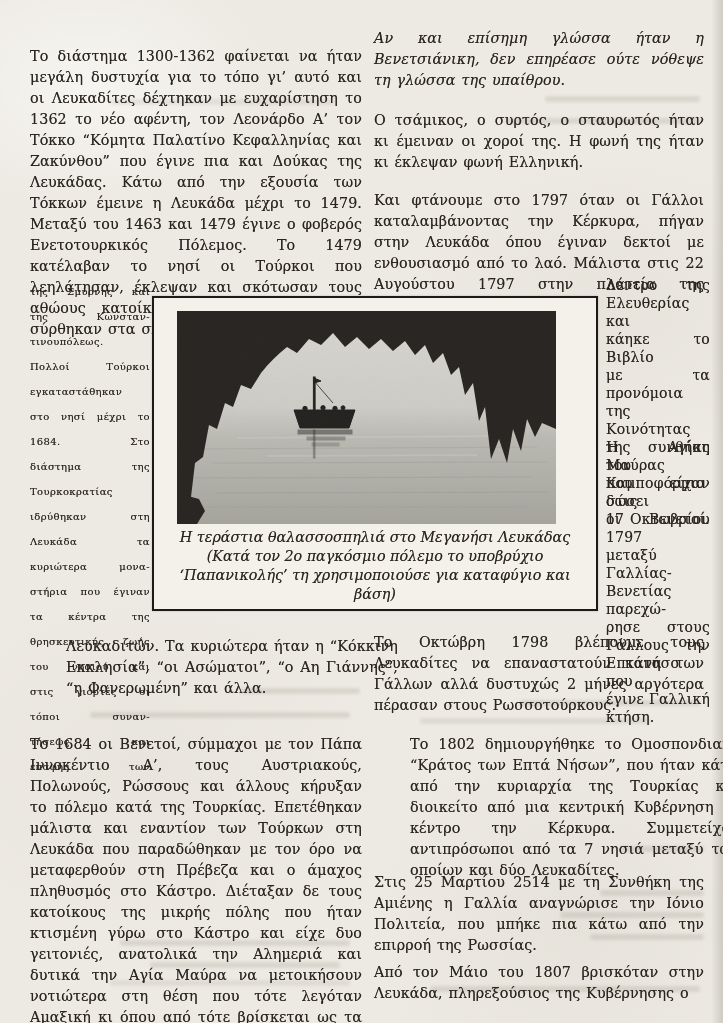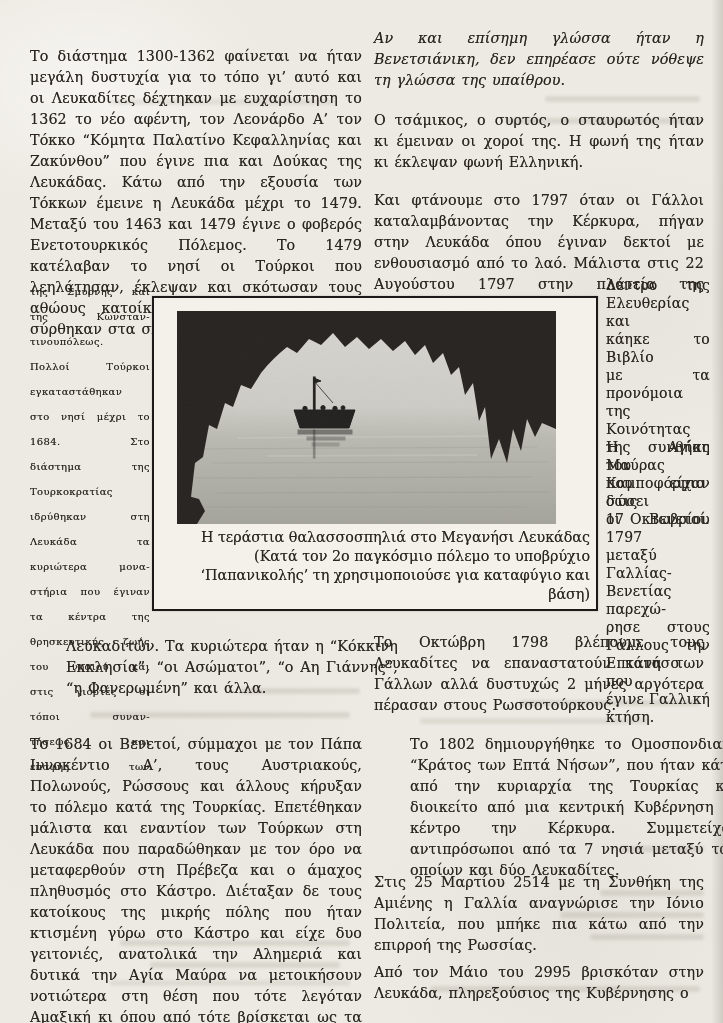--- a/index.html
+++ b/index.html
@@ -34,22 +34,22 @@
     text-align:justify;text-align-last:justify;letter-spacing:.2px;
   }
   .photo-frame{
     position:absolute;left:152px;top:296px;width:442px;height:311px;
     border:2.5px solid #1c1a18;background:#f3f1ea;z-index:3;
     box-shadow:0 0 2px rgba(60,55,45,.25);
   }
   .photo-frame svg{position:absolute;left:23px;top:13px;}
   .caption{
     position:absolute;left:6px;right:6px;top:230px;
-    font-size:14.3px;line-height:19px;text-align:right;white-space:pre-line;
-    color:#2a251f;text-shadow:0 0 .55px rgba(43,38,31,.6);
+    font-size:14.3px;line-height:19px;text-align:center;white-space:pre-line;
+    color:#2a251f;text-shadow:0 0 .55px rgba(43,38,31,.6);font-style:italic;
   }
   .ghost{
     position:absolute;z-index:1;height:6px;border-radius:3px;
     background:rgba(120,111,96,.16);filter:blur(1.4px);pointer-events:none;
   }
   .page-edge{
     position:absolute;right:0;top:0;width:12px;height:100%;z-index:4;
     background:linear-gradient(to right,rgba(0,0,0,0),rgba(88,82,70,.20));
     pointer-events:none;
   }
@@ -125,21 +125,21 @@
 Επτάνησο που
 έγινε Γαλλική
 κτήση.</div>
 
 <div class="tb wide" style="left:374px;top:632px;width:330px;">Το Οκτώβρη 1798 βλέπουμε τους Λευκαδίτες να επαναστατούν κατά των Γάλλων αλλά δυστυχώς 2 μήνες αργότερα πέρασαν στους Ρωσσοτούρκους.</div>
 
 <div class="tb wide" style="left:374px;top:734px;width:330px;margin-left:36px;">Το 1802 δημιουργήθηκε το Ομοσπονδιακό “Κράτος των Επτά Νήσων”, που ήταν κάτω από την κυριαρχία της Τουρκίας και διοικείτο από μια κεντρική Κυβέρνηση με κέντρο την Κέρκυρα. Συμμετείχαν αντιπρόσωποι από τα 7 νησιά μεταξύ των οποίων και δύο Λευκαδίτες.</div>
 
 <div class="tb wide" style="left:374px;top:872px;width:330px;">Στις 25 Μαρτίου 2514 με τη Συνθήκη της Αμιένης η Γαλλία αναγνώρισε την Ιόνιο Πολιτεία, που μπήκε πια κάτω από την επιρροή της Ρωσσίας.</div>
 
-<div class="tb wide" style="left:374px;top:962px;width:330px;">Από τον Μάιο του 2995 βρισκόταν στην Λευκάδα, πληρεξούσιος της Κυβέρνησης ο</div>
+<div class="tb wide" style="left:374px;top:962px;width:330px;">Από τον Μάιο του 1807 βρισκόταν στην Λευκάδα, πληρεξούσιος της Κυβέρνησης ο</div>
 
 <div class="photo-frame">
   <svg width="379" height="213" viewBox="0 0 379 213" role="img">
     <defs>
       <linearGradient id="skywater" x1="0" y1="0" x2="0" y2="1">
         <stop offset="0" stop-color="#d9d8d2"></stop>
         <stop offset="0.45" stop-color="#cfcec8"></stop>
         <stop offset="0.6" stop-color="#bbbab3"></stop>
         <stop offset="1" stop-color="#a6a59e"></stop>
       </linearGradient>

